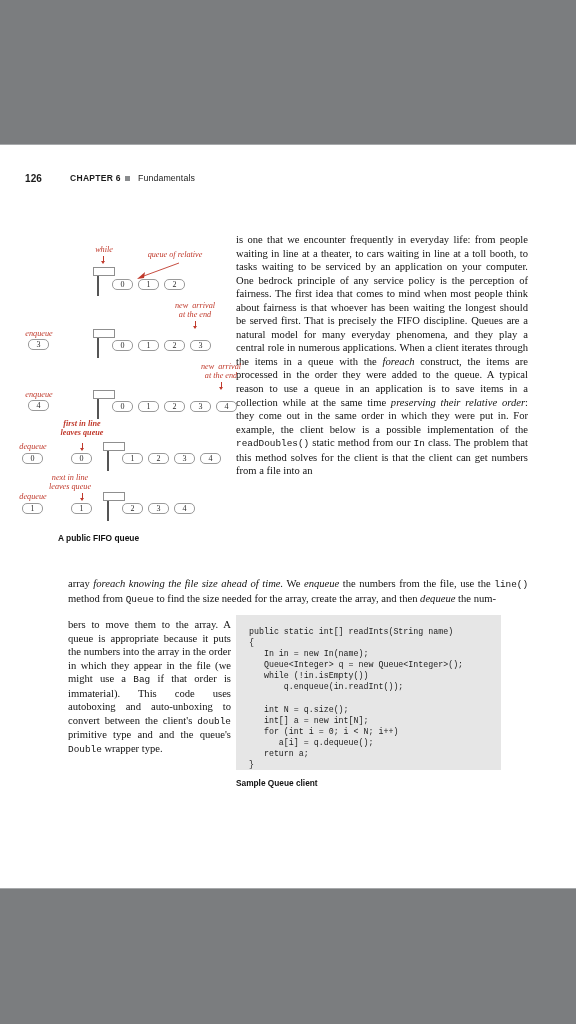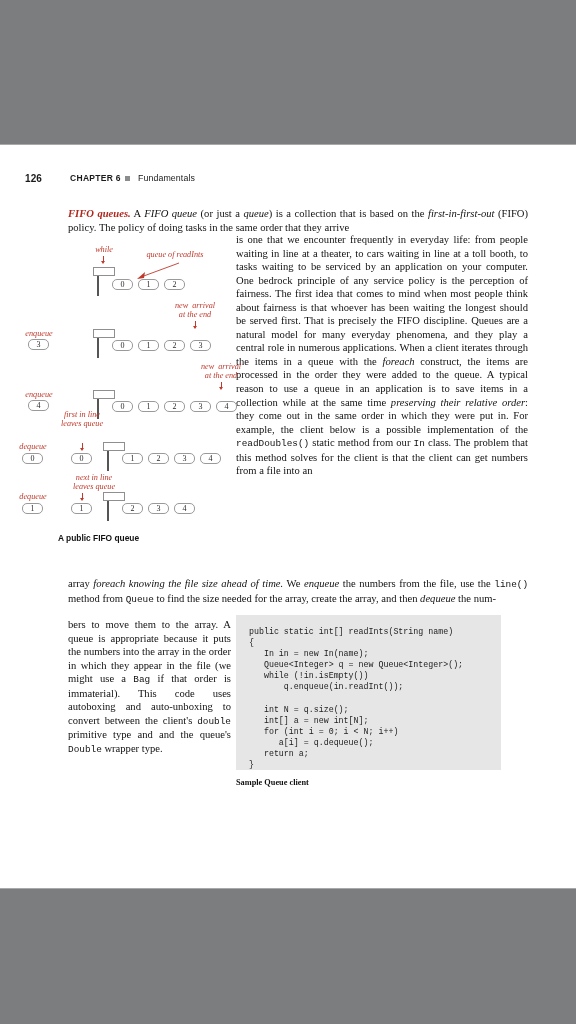--- a/index.html
+++ b/index.html
@@ -151,21 +151,21 @@
     padding: 11px 0 0 13px;
     font-family: "Liberation Mono", monospace;
     font-size: 8.3px;
     line-height: 11.1px;
     color: #1c1c1c;
     white-space: pre;
   }
   #code-caption {
     position: absolute;
     left: 236px; top: 633px;
-    font-family: Liberation Serif, serif;
+    font-family: Liberation Sans, sans-serif;
     font-size: 8.3px;
     font-weight: bold;
     color: #111;
     white-space: nowrap;
     text-align: right;
   }
 </style>
 </head>
 <body>
 
@@ -176,37 +176,36 @@
 
   <div id="page">
 
     <div id="runhead">
       <span class="folio">126</span>
       <span class="chap">CHAPTER 6</span>
       <span class="sqr"></span>
       <span class="sect">Fundamentals</span>
     </div>
 
-    <div class="body-col" id="para-top"><span class="lead">FIFO queues.</span><span>  A <i class="it">FIFO queue</i> (or just a <i class="it">queue</i>) is a collection that is based on the <i class="it">first-in-first-out</i> (FIFO) policy. The policy of doing tasks in the same order that they arrive</span></div>
 
     <div class="body-col" id="para-right">is one that we encounter frequently in everyday life: from people waiting in line at a theater, to cars waiting in line at a toll booth, to tasks waiting to be serviced by an application on your computer. One bedrock principle of any service policy is the perception of fairness. The first idea that comes to mind when most people think about fairness is that whoever has been waiting the longest should be served first. That is precisely the FIFO discipline. Queues are a natural model for many everyday phenomena, and they play a central role in numerous applications. When a client iterates through the items in a queue with the <i class="it">foreach</i> construct, the items are processed in the order they were added to the queue. A typical reason to use a queue in an application is to save items in a collection while at the same time <i class="it">preserving their relative order</i>: they come out in the same order in which they were put in. For example, the client below is a possible implementation of the <span class="mono">readDoubles()</span> static method from our <span class="mono">In</span> class. The problem that this method solves for the client is that the client can get numbers from a file into an</div>
 
     <div class="body-col" id="para-full">array <i class="it">foreach knowing the file size ahead of time.</i> We <i class="it">enqueue</i> the numbers from the file, use the <span class="mono">line()</span> method from <span class="mono">Queue</span> to find the size needed for the array, create the array, and then <i class="it">dequeue</i> the num-</div>
 
     <div class="body-col" id="para-left">bers to move them to the array. A queue is appropriate because it puts the numbers into the array in the order in which they appear in the file (we might use a <span class="mono">Bag</span> if that order is immaterial). This code uses autoboxing and auto-unboxing to convert between the client's <span class="mono">double</span> primitive type and and the queue's <span class="mono">Double</span> wrapper type.</div>
 
     <div id="figure">
 
       <div class="fig-lbl" style="left:84px; top:0px; width:40px;">while</div>
       <div class="arrow-v" style="left:103px; top:11px; height:6px;"></div>
       <div class="arrow-head" style="left:100.5px; top:16px;"></div>
       <div class="server" style="left:93px; top:22px;"></div>
       <div class="server-stem" style="left:97px; top:31px;"></div>
 
-      <div class="fig-lbl" style="left:127px; top:5px; width:96px;">queue of readInts</div>
+      <div class="fig-lbl" style="left:127px; top:5px; width:96px;">queue of relative</div>
       <svg width="50" height="20" style="position:absolute; left:133px; top:16px;">
         <line x1="46" y1="2" x2="8" y2="16" stroke="#c0392b" stroke-width="0.9"></line>
         <polygon points="4,18 12,11 11,17" fill="#c0392b"></polygon>
       </svg>
       <div class="cell" style="left:112px; top:34px;">0</div>
       <div class="cell" style="left:138px; top:34px;">1</div>
       <div class="cell" style="left:164px; top:34px;">2</div>
 
       <div class="fig-lbl" style="left:150px; top:56px; width:90px; white-space:pre;">new  arrival
 at the end</div>
@@ -232,37 +231,37 @@
       <div class="cell" style="left:28px; top:155px;">4</div>
 
       <div class="server" style="left:93px; top:145px;"></div>
       <div class="server-stem" style="left:97px; top:154px;"></div>
       <div class="cell" style="left:112px; top:156px;">0</div>
       <div class="cell" style="left:138px; top:156px;">1</div>
       <div class="cell" style="left:164px; top:156px;">2</div>
       <div class="cell" style="left:190px; top:156px;">3</div>
       <div class="cell" style="left:216px; top:156px;">4</div>
 
-      <div class="fig-lbl" style="left:47px; top:165px; width:70px; white-space:pre;">first in line
+      <div class="fig-lbl" style="left:47px; top:174px; width:70px; white-space:pre;font-weight:bold;">first in line
 leaves queue</div>
       <div class="arrow-v" style="left:82px; top:198px; height:6px;"></div>
       <div class="arrow-head" style="left:79.5px; top:203px;"></div>
 
       <div class="fig-lbl" style="left:10px; top:197px; width:46px;">dequeue</div>
       <div class="cell" style="left:22px; top:208px;">0</div>
 
       <div class="cell" style="left:71px; top:208px;">0</div>
       <div class="server" style="left:103px; top:197px;"></div>
       <div class="server-stem" style="left:107px; top:206px;"></div>
       <div class="cell" style="left:122px; top:208px;">1</div>
       <div class="cell" style="left:148px; top:208px;">2</div>
       <div class="cell" style="left:174px; top:208px;">3</div>
       <div class="cell" style="left:200px; top:208px;">4</div>
 
-      <div class="fig-lbl" style="left:59px; top:228px; width:70px; white-space:pre;">next in line
+      <div class="fig-lbl" style="left:35px; top:228px; width:70px; white-space:pre;">next in line
 leaves queue</div>
       <div class="arrow-v" style="left:82px; top:248px; height:6px;"></div>
       <div class="arrow-head" style="left:79.5px; top:253px;"></div>
 
       <div class="fig-lbl" style="left:10px; top:247px; width:46px;">dequeue</div>
       <div class="cell" style="left:22px; top:258px;">1</div>
 
       <div class="cell" style="left:71px; top:258px;">1</div>
       <div class="server" style="left:103px; top:247px;"></div>
       <div class="server-stem" style="left:107px; top:256px;"></div>

